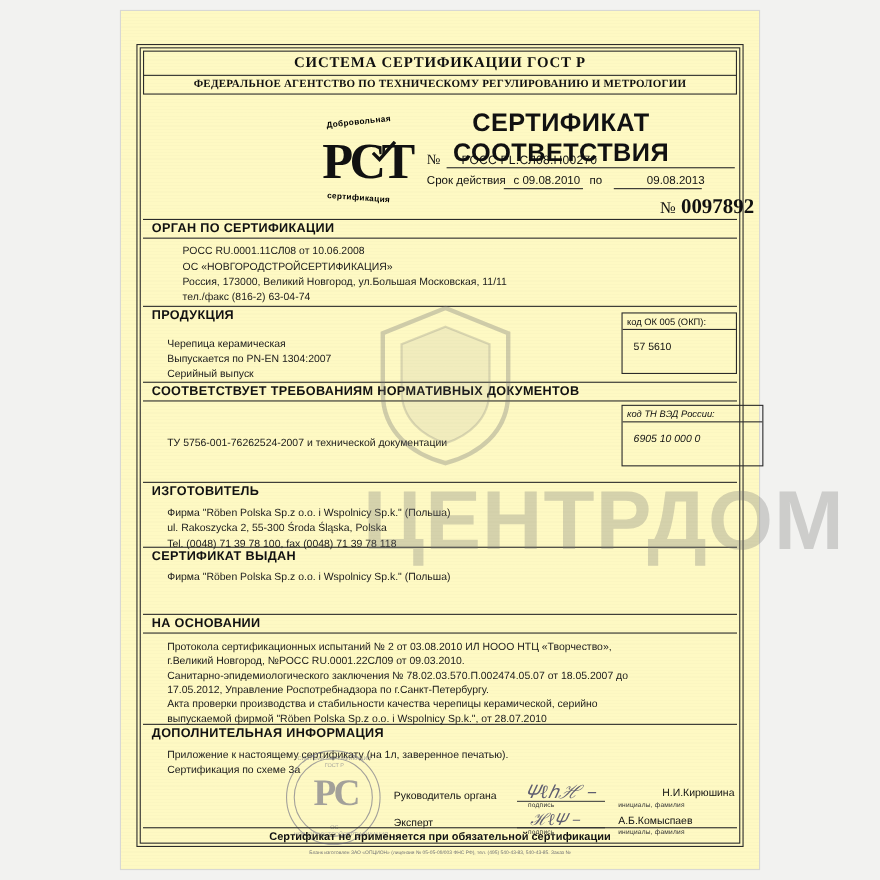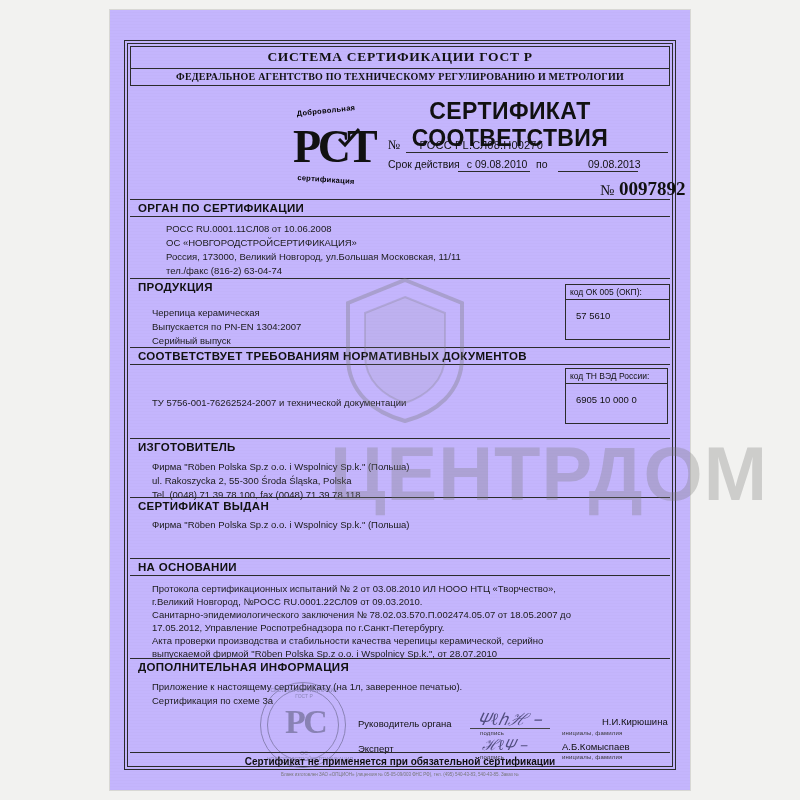--- a/index.html
+++ b/index.html
@@ -13,21 +13,21 @@
     position: relative;
     width: 800px; height: 800px;
     background: #f2f2f0;
     overflow: hidden;
   }
   
   .sheet {
     position: absolute;
     left: 110px; top: 10px;
     width: 580px; height: 780px;
-    background: #c4b5fd;
+    background: #fef9c3;
     box-shadow: 0 0 0 1px #d8d8d4;
   }
   .sheet::before{
     content:"";
     position:absolute; left:0; top:0; right:0; bottom:0;
     background:
       repeating-linear-gradient(0deg, rgba(0,0,0,0.012) 0px, rgba(0,0,0,0.012) 1px, rgba(0,0,0,0) 1px, rgba(0,0,0,0) 3px);
     pointer-events:none;
   }
   .inner {
@@ -267,21 +267,21 @@
     </div>
     <div class="body-txt" style="left:42px; top:296px; width:400px;">
       <div>Черепица керамическая</div>
       <div>Выпускается по PN-EN 1304:2007</div>
       <div>Серийный выпуск</div>
     </div>
 
     <div class="band" style="top:337px;">
       <div class="t">СООТВЕТСТВУЕТ ТРЕБОВАНИЯМ НОРМАТИВНЫХ ДОКУМЕНТОВ</div>
     </div>
-    <div class="rightbox" style="left:455px; top:358px; width:103px; height:56px;">
+    <div class="rightbox" style="left:455px; top:358px; width:129px; height:56px;font-style:italic;">
       <div class="cap">код ТН ВЭД России:</div>
       <div class="vl">6905 10 000 0</div>
     </div>
     <div class="body-txt" style="left:42px; top:386px; width:400px;">
       <div>ТУ 5756-001-76262524-2007 и технической документации</div>
     </div>
 
     <div class="band" style="top:428px; border-bottom:none;">
       <div class="t">ИЗГОТОВИТЕЛЬ</div>
     </div>

